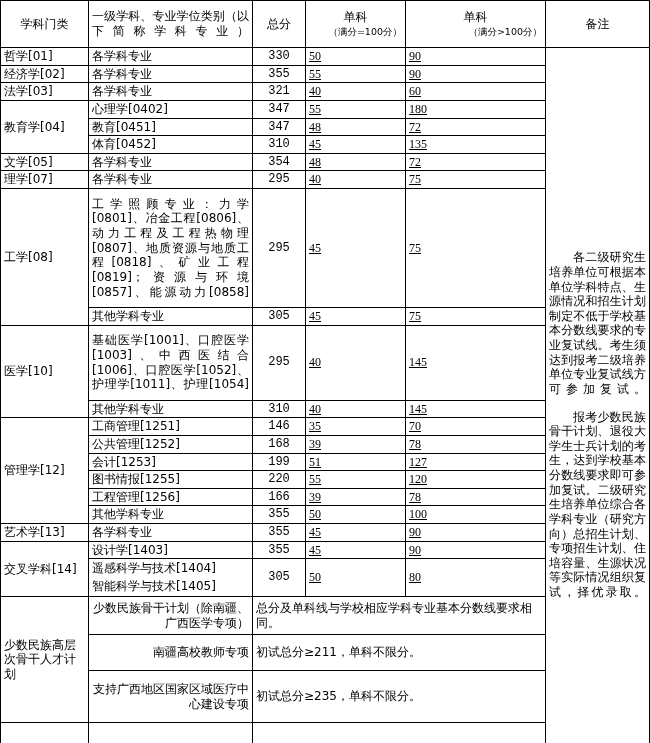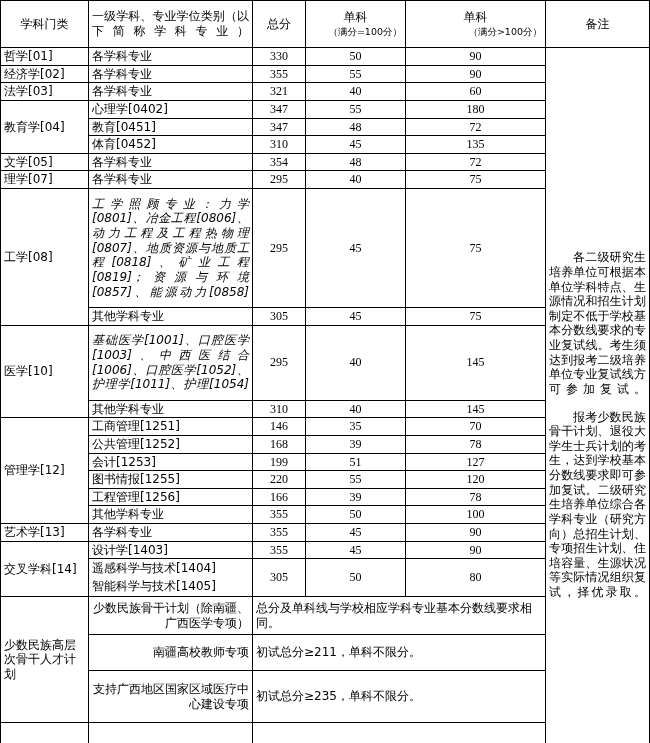--- a/index.html
+++ b/index.html
@@ -75,32 +75,31 @@
     padding-left: 6px;
     font-size: 12.5px;
   }
   .major-just {
     text-align: justify;
     text-align-last: justify;
     text-justify: inter-character;
     padding: 2px 4px;
     font-size: 12.5px;
     line-height: 1.38;
-    font-style: italic;
   }
   .total {
     text-align: center;
     font-weight: bold;
     font-size: 13px;
-    font-family: Liberation Serif, serif;
+    font-family: Liberation Mono, monospace;
   }
   .num {
-    text-align: center;
     font-size: 12px;
     font-family: "Liberation Serif", "DejaVu Serif", serif;
+    text-decoration: underline;
   }
   .note {
     vertical-align: top;
     text-align: justify;
     text-align-last: justify;
     text-justify: inter-character;
     font-size: 12px;
     line-height: 1.42;
     padding: 4px 4px 4px 4px;
   }

